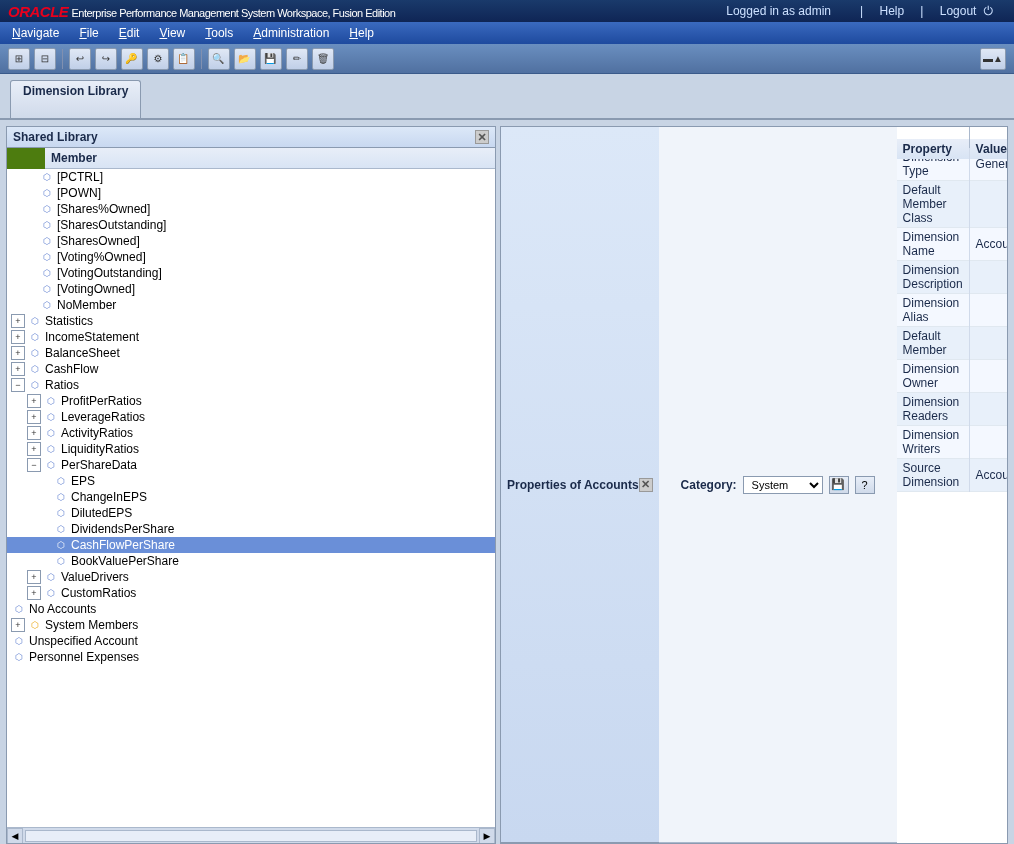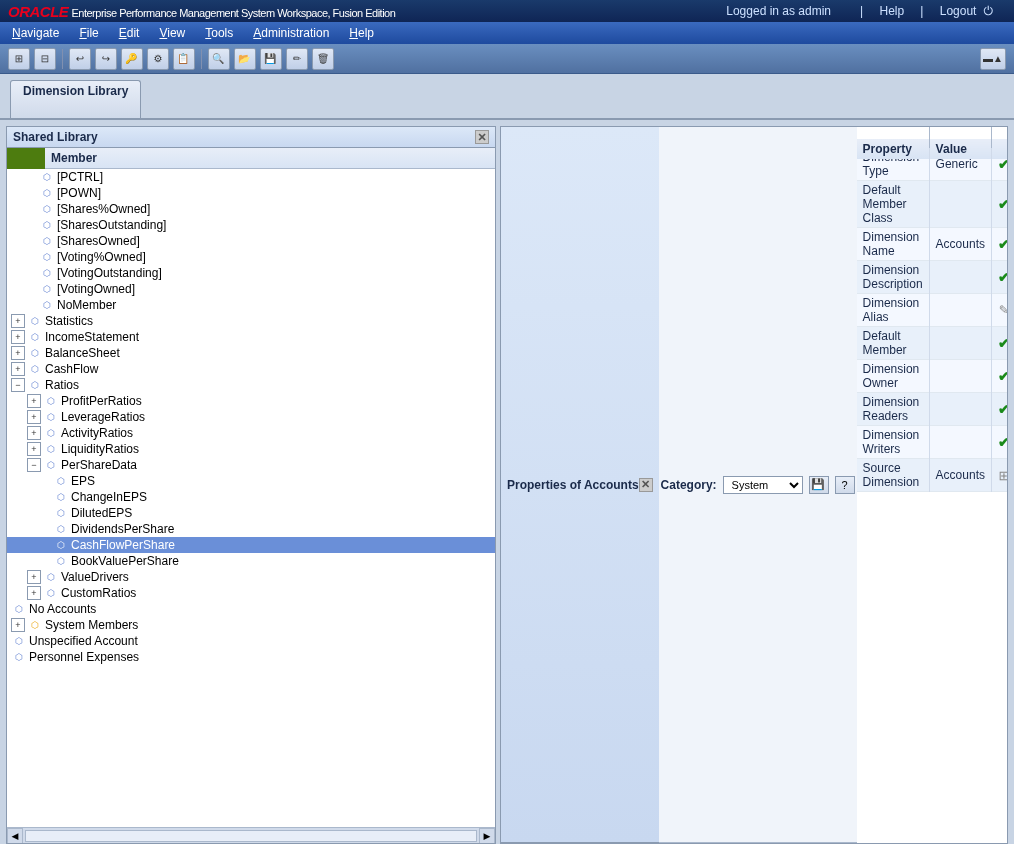--- a/index.html
+++ b/index.html
@@ -164,21 +164,21 @@
       display: flex;
       justify-content: space-between;
       align-items: center;
       font-weight: bold;
       color: #1a2a4a;
     }
 
     #category-bar {
       display: flex;
       align-items: center;
-      padding: 4px 2px;
+      padding: 4px 22px;
       border-bottom: 1px solid #aab8cc;
       background: #f0f4fa;
       gap: 6px;
     }
     #category-label { font-weight: bold; color: #1a2a4a; }
     #category-select {
       border: 1px solid #8a9ab0;
       padding: 1px 4px;
       font-size: 11px;
       background: white;

